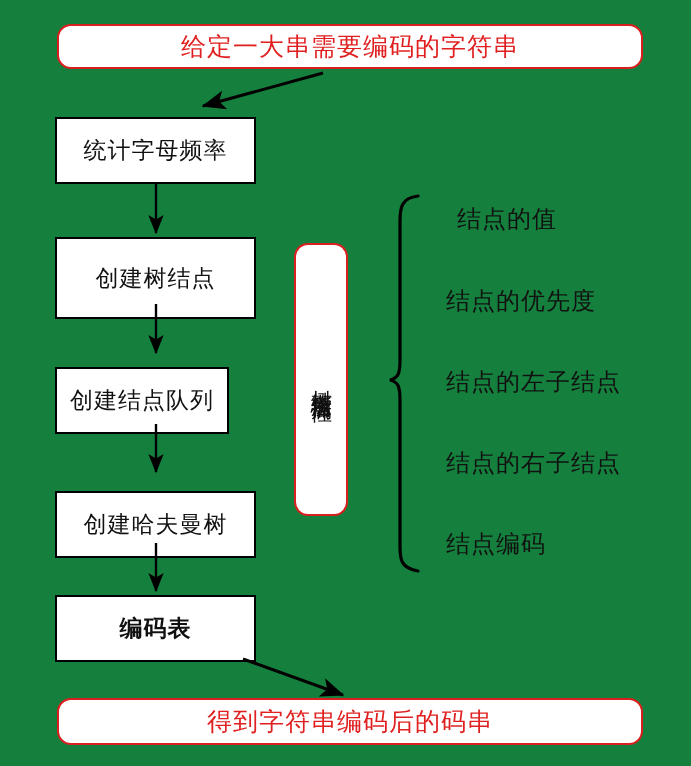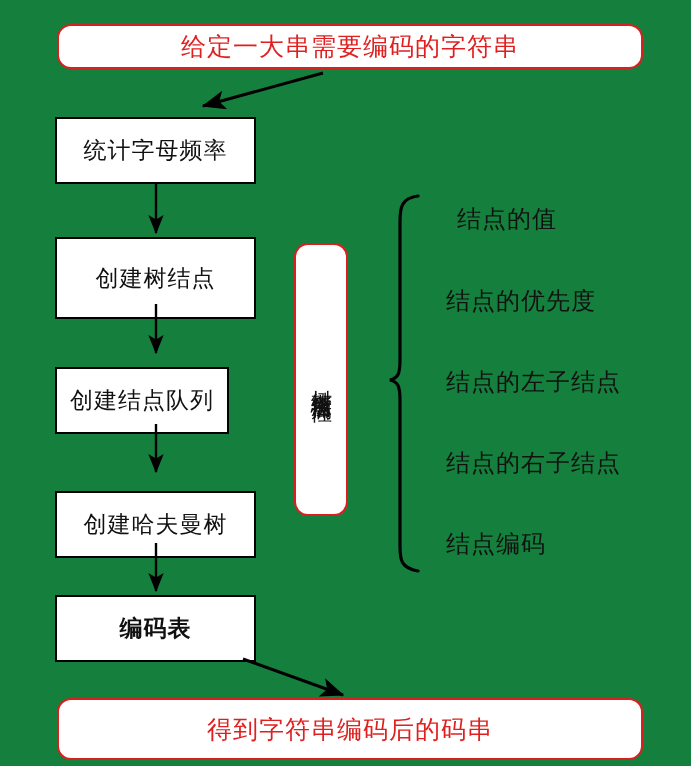--- a/index.html
+++ b/index.html
@@ -106,21 +106,21 @@
   </div>
 
   <div class="proc-box" style="left:55px; top:476px; width:201px; height:67px;margin-top:15px;">
     <span class="label">创建哈夫曼树</span>
   </div>
 
   <div class="proc-box" style="left:55px; top:595px; width:201px; height:67px;font-weight:bold;">
     <span class="label">编码表</span>
   </div>
 
-  <div class="rounded-red" style="left:57px; top:698px; width:586px; height:62px;">
+  <div class="rounded-red" style="left:57px; top:698px; width:586px; height:47px;">
     <span class="label">得到字符串编码后的码串</span>
   </div>
 
   <div class="vert-red" style="left:294px; top:243px; width:54px; height:273px;">
     <span class="label">树结点所需属性</span>
   </div>
 
   <div class="attr-label" style="left:457px; top:203px;">结点的值</div>
 
   <div class="attr-label" style="left:446px; top:366px;">结点的左子结点</div>

